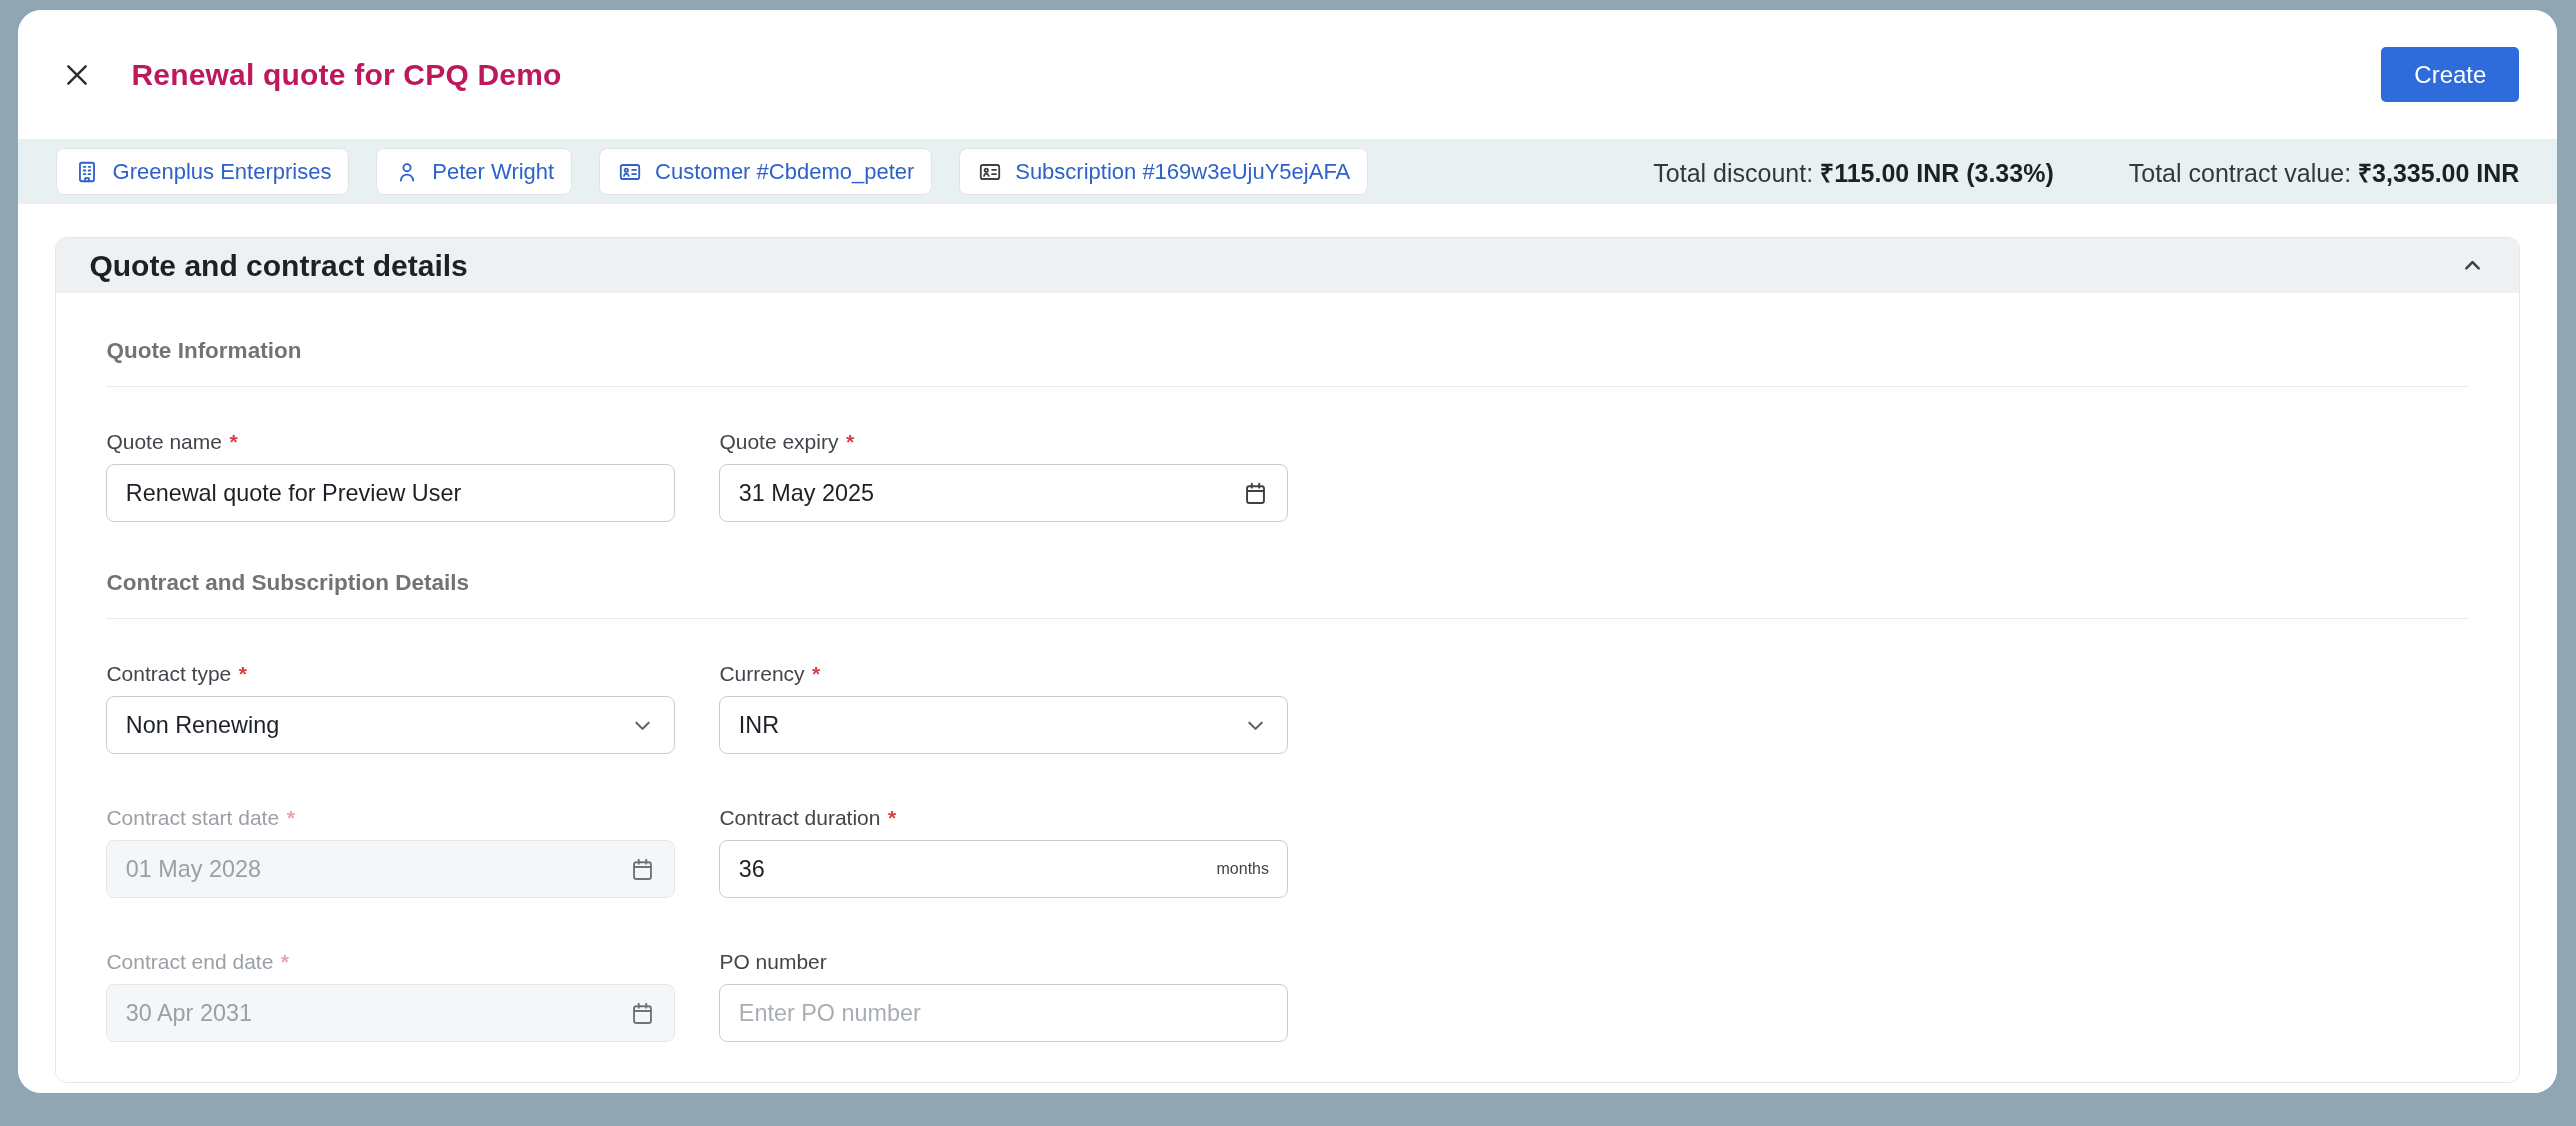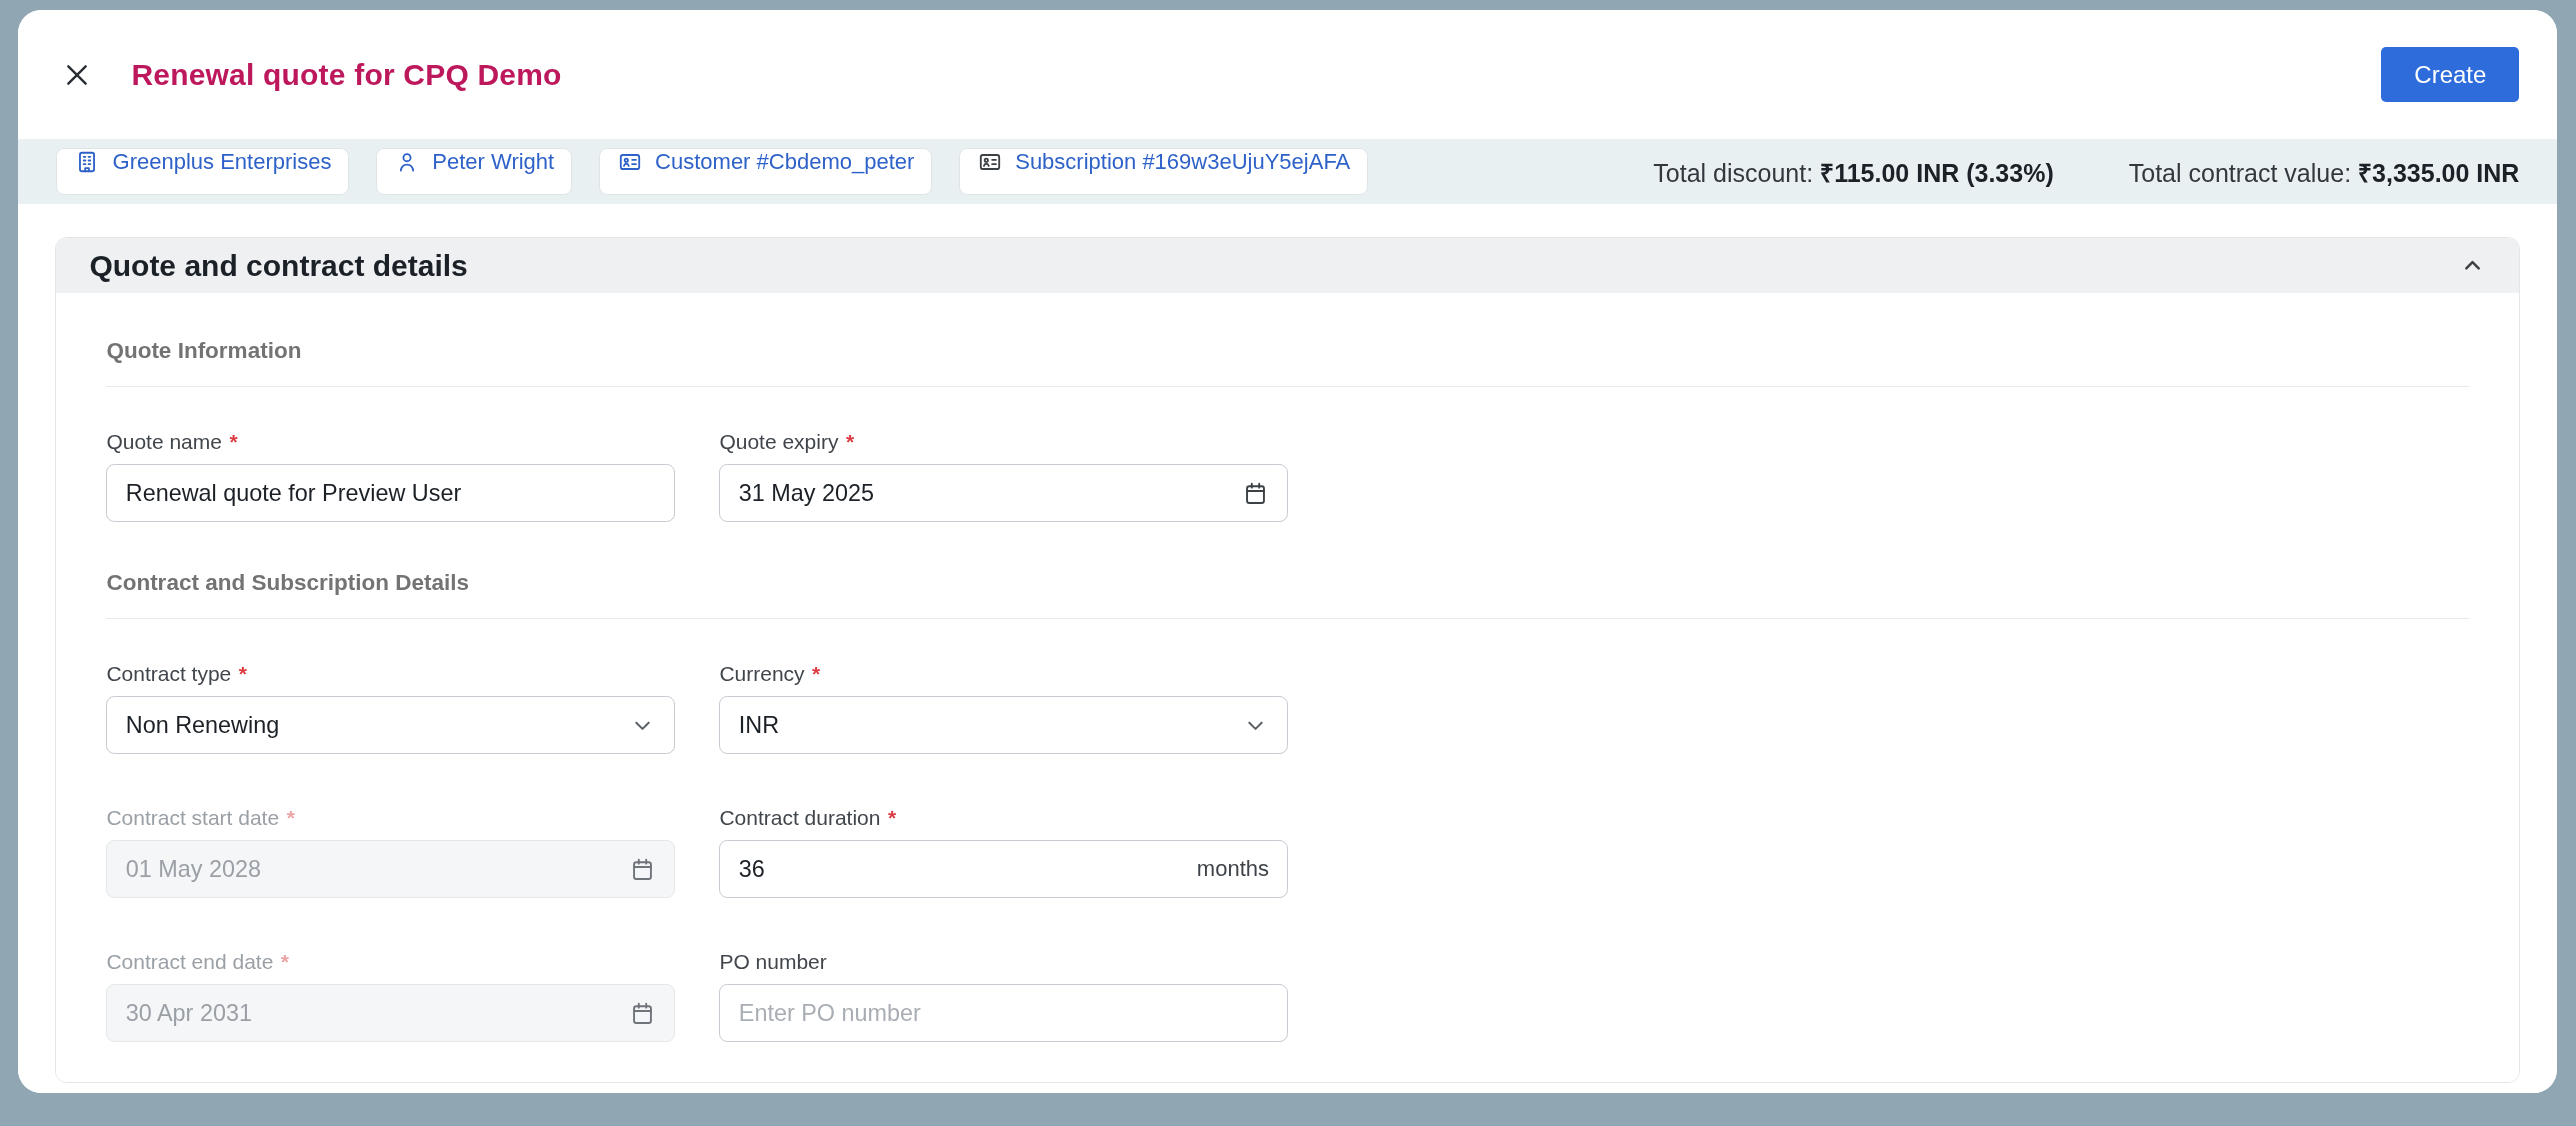--- a/index.html
+++ b/index.html
@@ -20,21 +20,21 @@
   .close-btn { width:42px; height:42px; border:none; background:none; padding:0; cursor:pointer; color:#2a2f35; display:flex; align-items:center; justify-content:center; }
   .close-btn svg { width:32px; height:32px; }
   .titlebar h1 { font-size:30px; font-weight:700; color:#be185d; margin:0 0 0 33px; letter-spacing:0.2px; }
   .create-btn {
     margin-left:auto; background:#2e6bdb; color:#fff; border:none; border-radius:5px;
     font-size:24px; font-family:inherit; height:55px; padding:0 33px; cursor:pointer;
   }
   
   .infobar { flex:0 0 65px; background:#e9f0f2; display:flex; align-items:center; padding:0 38px; gap:27px; }
   .chip {
-    display:inline-flex; align-items:flex-start; gap:12.5px; background:#fff;
+    display:inline-flex; align-items:center; gap:12.5px; background:#fff;
     border:1.7px solid #dee3e7; border-radius:8.3px; height:47px; padding:0 16.7px;
     color:#2e62c9; font-size:22px; cursor:pointer; white-space:nowrap;
   }
   .chip svg { width:26px; height:26px; flex:0 0 auto; }
   .chip .icon-dark { color:#3c4145; }
   .totals { margin-left:auto; display:flex; gap:75px; font-size:25px; color:#33383e; white-space:nowrap; }
   .totals b { color:#1c2127; font-weight:700; margin-left:6.7px; }
   
   .content { flex:1 1 auto; padding:33px 37px 0; background:#fff; }
   .panel { border:1.7px solid #e3e6e9; border-radius:11.7px; overflow:hidden; }
@@ -55,21 +55,21 @@
   .control {
     height:58px; width:100%; border:1.7px solid #c5cbd1; border-radius:8.3px; background:#fff;
     display:flex; align-items:center; justify-content:space-between; padding:0 18.4px;
     font-size:23.4px; color:#1c2127; font-family:inherit;
   }
   input.control { display:block; }
   input.control::placeholder { color:#a9aeb4; }
   .control .ctl-icon { color:#3c4145; display:flex; }
   .control .ctl-icon svg { width:27px; height:27px; }
   .control .chev { color:#5b6066; }
-  .suffix { color:#3f444a; font-size:22px; }
+  .suffix { color:#3f444a; font-size:16px; }
   .field.disabled .field-label { color:#9aa0a6; }
   .field.disabled .req { color:#eba4a6; }
   .field.disabled .control { background:#f5f6f7; border-color:#e4e7e9; color:#9aa0a6; cursor:default; }
   .field.disabled .ctl-icon { color:#6f747a; }
   .clickable { cursor:pointer; }
 </style>
 </head>
 <body>
 
 <div class="stage">

